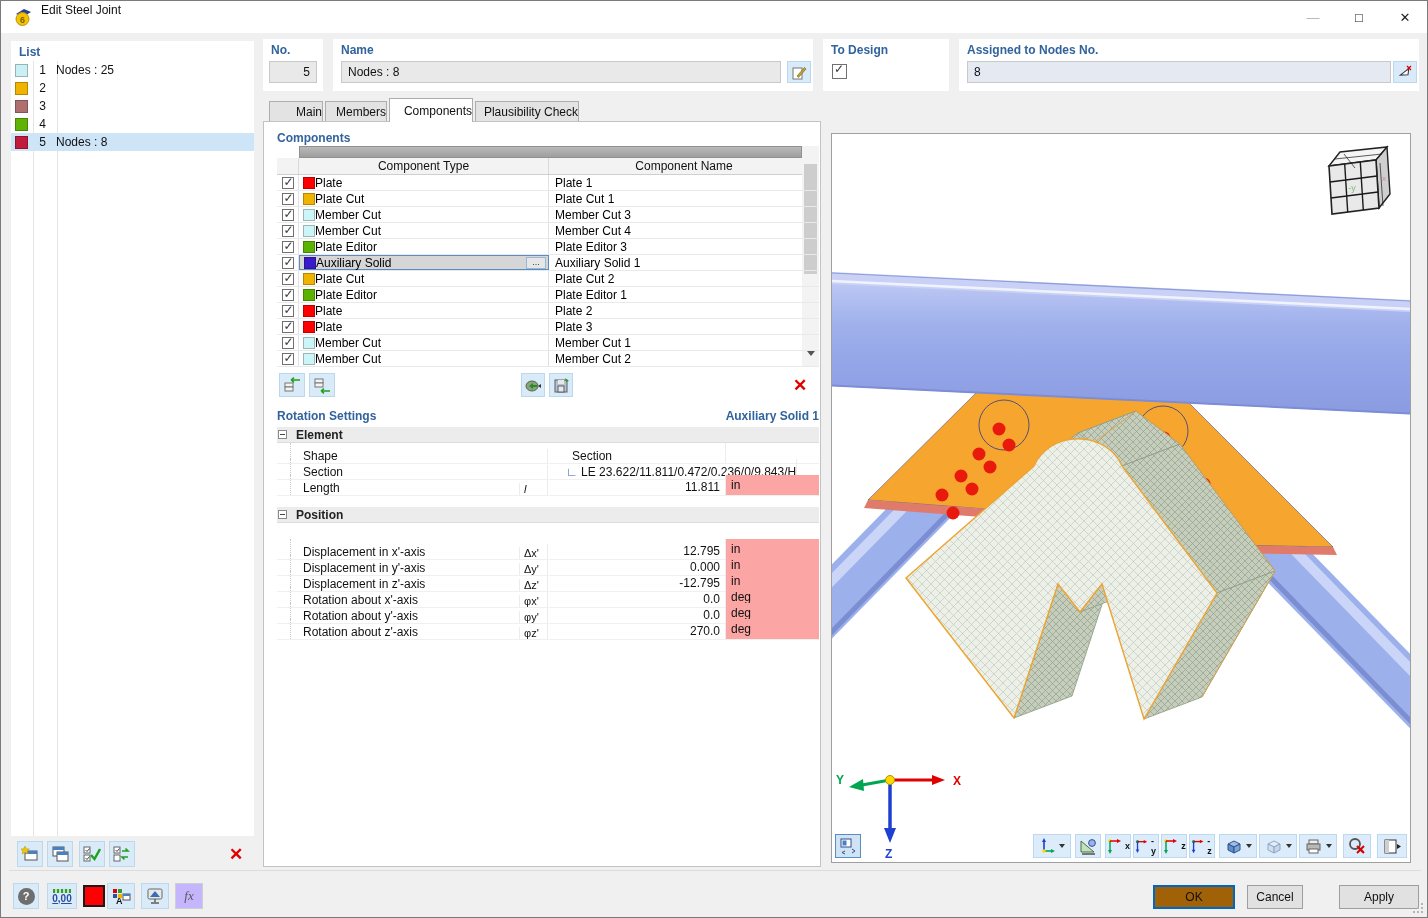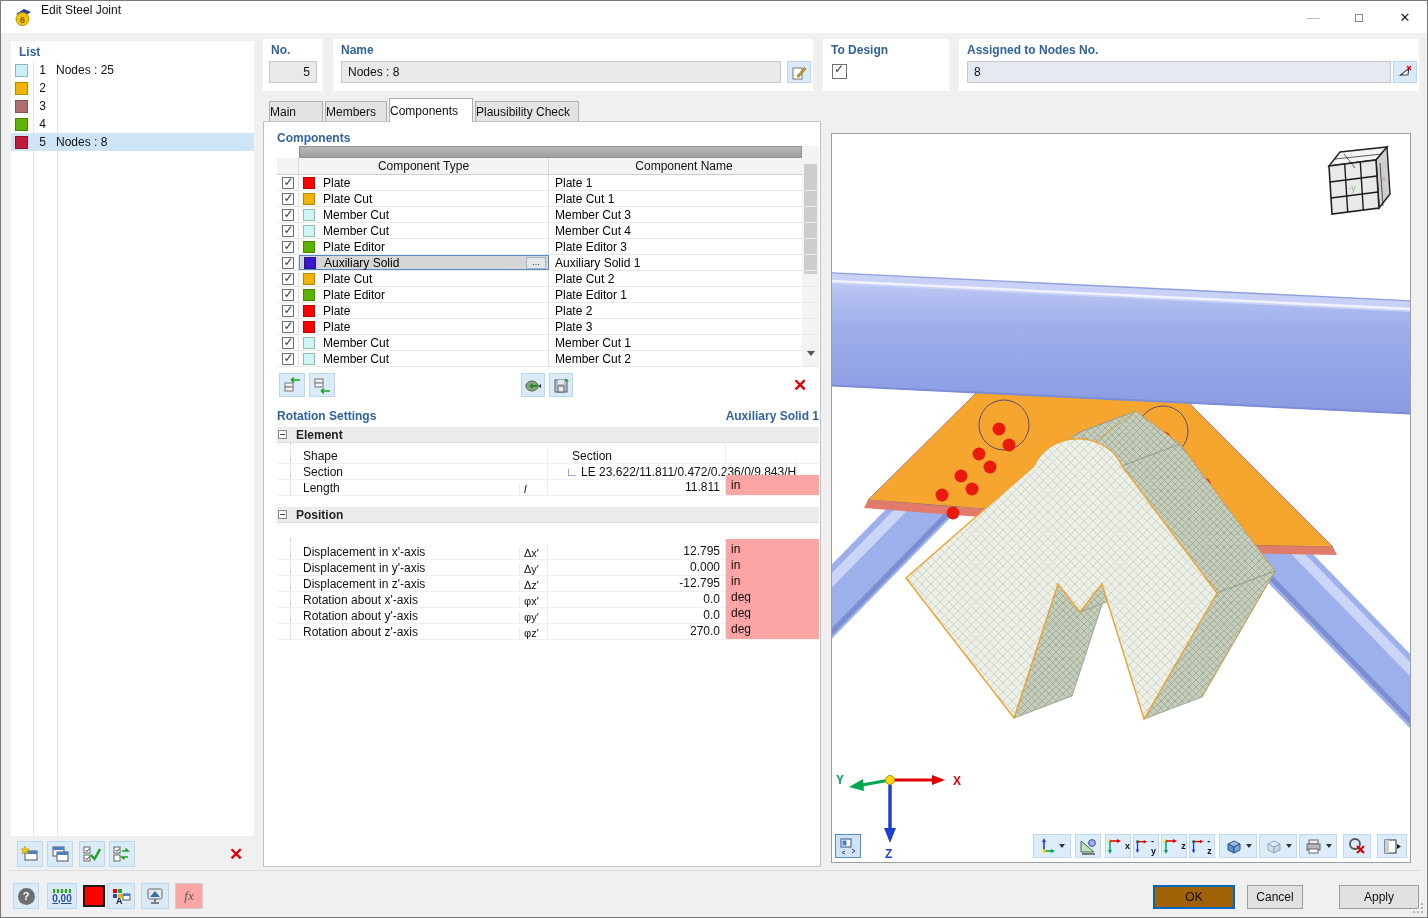--- a/index.html
+++ b/index.html
@@ -8,43 +8,43 @@
   .abs{position:absolute;}
   
   .titlebar{position:absolute;left:0;top:0;width:100%;height:32px;background:#ffffff;}
   .title-text{position:absolute;left:40px;top:2px;font-size:12px;color:#111;}
   .winbtn{position:absolute;top:0;width:46px;height:32px;display:flex;align-items:center;justify-content:center;font-size:13px;color:#222;}
   
   .card{position:absolute;background:#fff;}
   .blabel{position:absolute;font-size:12px;font-weight:bold;color:#31639c;white-space:nowrap;}
   .field{position:absolute;background:#e9e9e9;border:1px solid #c9c9c9;font-size:12px;color:#111;display:flex;align-items:center;}
   .iconbtn{position:absolute;background:#d9eaf9;border:1px solid #bcd8ef;display:flex;align-items:center;justify-content:center;cursor:default;}
-  .iconbtn.gray{background:#fca5a5;border-color:#cfcfcf;}
+  .iconbtn.gray{background:#c4b5fd;border-color:#cfcfcf;}
   .redx{color:#e00000;font-weight:bold;font-size:17px;line-height:1;}
   
   .list-row{position:absolute;left:10px;width:243px;height:18px;font-size:12px;color:#111;display:flex;align-items:center;}
   .list-row .sw{width:13px;height:13px;margin-left:4px;border:1px solid rgba(0,0,0,.25);flex:0 0 13px;}
   .list-row .num{width:22px;text-align:right;padding-right:4px;flex:0 0 22px;}
   .list-row .nm{padding-left:6px;}
   .list-row.sel{background:#cde5f6;}
   .gline{position:absolute;background:#e4e4e4;width:1px;}
   
   .cb{display:inline-block;width:13px;height:13px;background:#fff;border:1px solid #707070;position:relative;}
   .cb.checked::after{content:"✓";position:absolute;left:1px;top:-3px;font-size:12px;color:#3a3a3a;}
   
-  .tab{position:absolute;height:21px;top:100px;background:#e3e3e3;border:1px solid #adadad;border-bottom:none;font-size:12px;color:#111;display:flex;align-items:center;justify-content:flex-start;}
+  .tab{position:absolute;height:21px;top:100px;background:#e3e3e3;border:1px solid #adadad;border-bottom:none;font-size:12px;color:#111;display:flex;align-items:center;justify-content:flex-end;}
   .tab.active{top:97px;height:24px;background:#fff;z-index:3;}
   .tabpanel{position:absolute;left:262px;top:120px;width:558px;height:746px;background:#fff;border:1px solid #c3c3c3;}
   
   .trow{position:absolute;left:276px;width:542px;height:16px;border-bottom:1px solid #e9e9e9;font-size:12px;display:flex;}
   .tcheck{flex:0 0 22px;border-right:1px solid #e2e2e2;display:flex;align-items:center;justify-content:center;}
   .ttype{flex:0 0 250px;border-right:1px solid #e2e2e2;display:flex;align-items:center;position:relative;}
   .ttype.selrow{background:#d6d6d6;border:1px solid #5a8cc4;}
   .ttype .sw{width:12px;height:12px;margin-left:4px;border:1px solid rgba(0,0,0,.25);flex:0 0 12px;}
-  .ttype .ttext{padding-left:8px;white-space:nowrap;}
+  .ttype .ttext{padding-left:0;white-space:nowrap;}
   .tname{flex:1 1 auto;display:flex;align-items:center;padding-left:6px;white-space:nowrap;}
   .browse{position:absolute;right:2px;top:1px;width:20px;height:12px;background:#e6e6e6;border:1px solid #98b8d8;font-size:9px;line-height:9px;text-align:center;color:#333;}
   .thead{position:absolute;left:276px;top:157px;width:542px;height:17px;display:flex;background:#f3f3f3;border-bottom:1px solid #cfcfcf;font-size:12px;color:#111;}
   .thead .h1{flex:0 0 22px;border-right:1px solid #d9d9d9;}
   .thead .h2{flex:0 0 250px;border-right:1px solid #d9d9d9;display:flex;align-items:center;justify-content:center;}
   .thead .h3{flex:1;display:flex;align-items:center;justify-content:center;}
   .tri-up{width:0;height:0;border-left:4px solid transparent;border-right:4px solid transparent;border-bottom:5px solid #555;}
   .tri-down{width:0;height:0;border-left:4px solid transparent;border-right:4px solid transparent;border-top:5px solid #555;}
   
   .srow{position:absolute;left:276px;width:542px;height:21px;display:flex;font-size:12px;color:#111;border-bottom:1px solid #f0f0f0;align-items:flex-end;}

